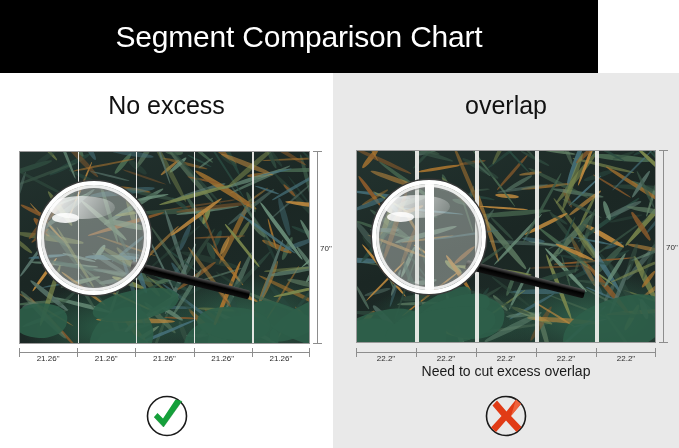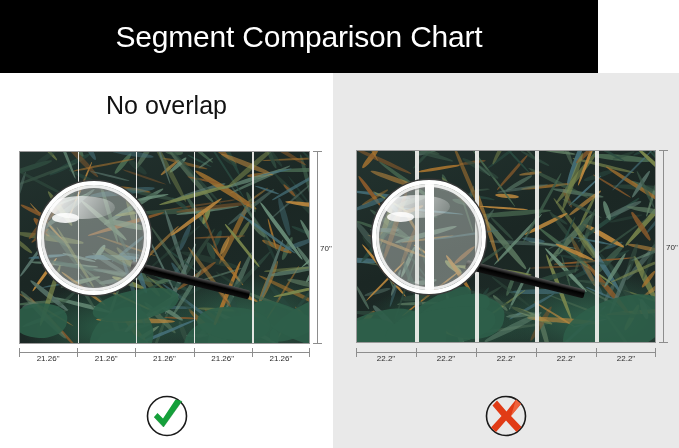--- a/index.html
+++ b/index.html
@@ -168,21 +168,21 @@
 <div class="page">
 
   <div class="header">
     <div class="header-title">Segment Comparison Chart</div>
   </div>
 
   <div class="panels">
 
     <div class="panel panel-left">
 
-      <div class="panel-heading">No overlap</div>
+      <div class="panel-heading">No excess</div>
 
       <div class="figure fig-left">
         <div class="mural" id="mural-left">
 
         <div class="leaf" style="left:70.8px;top:98.4px;width:17.6px;height:5.0px;background:#6b8f7a;opacity:0.81;transform:rotate(-55.4deg);"></div>
             <div class="leaf" style="left:172.7px;top:-5.6px;width:49.1px;height:5.2px;background:#a8742f;opacity:0.61;transform:rotate(39.8deg);"></div>
             <div class="leaf" style="left:18.6px;top:90.9px;width:50.3px;height:4.5px;background:#3d5a49;opacity:0.57;transform:rotate(55.9deg);"></div>
             <div class="leaf" style="left:151.7px;top:177.8px;width:23.3px;height:4.5px;background:#3d5a49;opacity:0.49;transform:rotate(70.1deg);"></div>
             <div class="leaf" style="left:179.7px;top:111.4px;width:52.9px;height:3.4px;background:#a8742f;opacity:0.85;transform:rotate(51.3deg);"></div>
             <div class="leaf" style="left:236.6px;top:148.1px;width:54.5px;height:4.9px;background:#2a4a40;opacity:0.48;transform:rotate(50.3deg);"></div>
@@ -463,20 +463,21 @@
         <svg viewBox="0 0 46 46">
           <circle cx="23" cy="23" r="19.5" fill="#ffffff" stroke="#1a1a1a" stroke-width="1.6"></circle>
           <path d="M10 24 L19.5 34 L38 8 L31.5 6.5 L19 25.5 L13.5 20 Z" fill="#14a03a"></path>
           <path d="M10 24 L19.5 34 L38 8" fill="none" stroke="#0d7a2b" stroke-width="1" opacity=".45"></path>
         </svg>
       </div>
     </div>
 
     <div class="panel panel-right">
 
+      <div class="panel-heading">overlap</div>
 
       <div class="figure fig-right">
         <div class="mural" id="mural-right">
 
         <div class="leaf" style="left:249.9px;top:159.1px;width:69.6px;height:3.6px;background:#c08a3e;opacity:0.85;transform:rotate(-3.7deg);"></div>
             <div class="leaf" style="left:113.7px;top:38.3px;width:18.5px;height:2.0px;background:#3d5a49;opacity:0.57;transform:rotate(-6.2deg);"></div>
             <div class="leaf" style="left:147.2px;top:30.4px;width:30.3px;height:4.1px;background:#6b8f7a;opacity:0.50;transform:rotate(-30.2deg);"></div>
             <div class="leaf" style="left:7.4px;top:139.1px;width:26.9px;height:4.2px;background:#57736a;opacity:0.50;transform:rotate(-14.9deg);"></div>
             <div class="leaf" style="left:215.2px;top:12.8px;width:62.8px;height:2.6px;background:#7d8a4e;opacity:0.64;transform:rotate(13.3deg);"></div>
             <div class="leaf" style="left:120.0px;top:174.6px;width:79.2px;height:2.5px;background:#3d5a49;opacity:0.92;transform:rotate(-7.9deg);"></div>
@@ -747,20 +748,21 @@
           </div>
         <div id="labels-right">
             <div class="dim-cell" style="left: 0px; width: 60px;">22.2"</div>
             <div class="dim-cell" style="left: 60px; width: 60px;">22.2"</div>
             <div class="dim-cell" style="left: 120px; width: 60px;">22.2"</div>
             <div class="dim-cell" style="left: 180px; width: 60px;">22.2"</div>
             <div class="dim-cell" style="left: 240px; width: 60px;">22.2"</div>
           </div>
       </div>
 
+      <div class="caption cap-right">Need to cut excess overlap</div>
 
       <div class="verdict">
         <svg viewBox="0 0 46 46">
           <circle cx="23" cy="23" r="19.5" fill="#e9e9e9" stroke="#1a1a1a" stroke-width="1.6"></circle>
           <path d="M9.5 12.5 L14 7.5 L23.5 18.5 L33 6.5 L38 11 L28 23 L38.5 34 L33.5 39 L23 27.5 L13 39 L8 34.5 L18.5 23 Z" fill="#e13b16"></path>
           <path d="M33 6.5 L38 11 L28 23 Z" fill="#f4704a" opacity=".75"></path>
         </svg>
       </div>
     </div>
 

